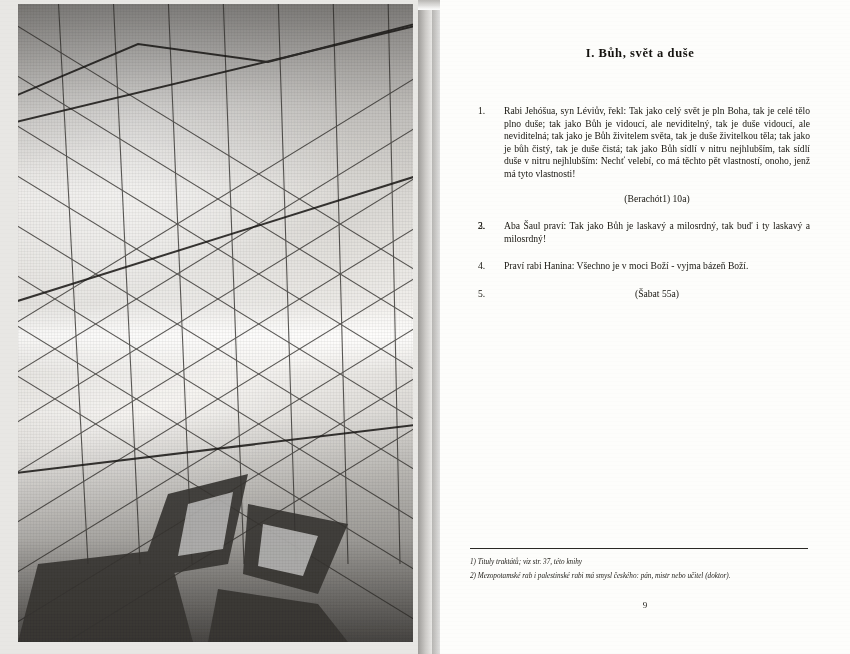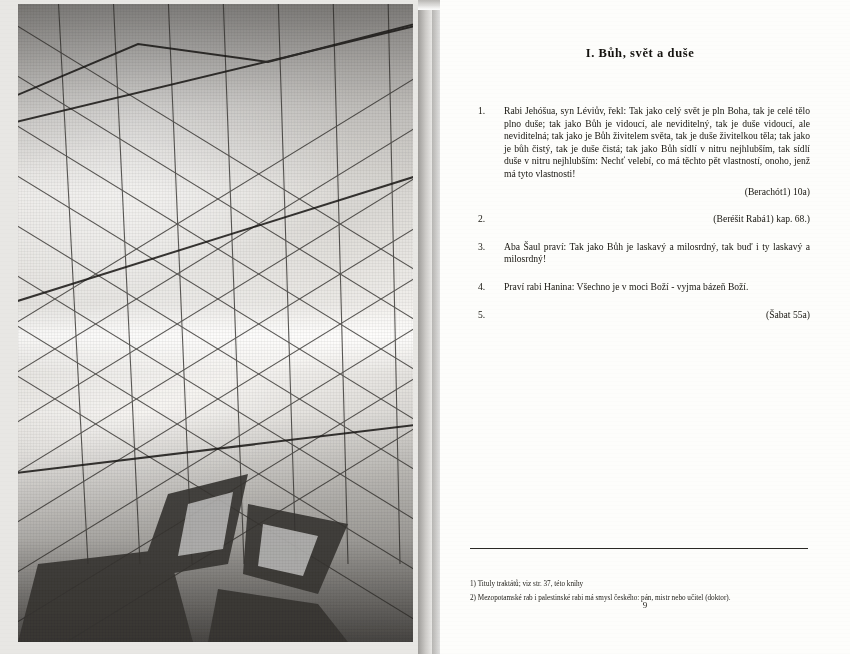--- a/index.html
+++ b/index.html
@@ -114,41 +114,42 @@
   }
   ol.sayings > li .num {
     position: absolute;
     left: 8px;
     top: 0;
     font-size: 9.6px;
     color: #17150f;
   }
   .src {
     display: block;
-    text-align: right;
+    text-align: center;
     font-size: 9.6px;
-    margin-top: 5px;
+    margin-top: 12px;
   }
 
   #footnote-rule {
     position: absolute;
     left: 30px;
     top: 548px;
     width: 338px;
     height: 1px;
     background: #2a2824;
   }
   #footnotes {
     position: absolute;
     left: 30px;
-    top: 579px;
+    top: 557px;
     width: 340px;
     font-size: 7.2px;
     line-height: 11px;
     color: #1d1b16;
+    font-style: italic;
   }
   #footnotes p { margin: 0 0 3px 0; }
   #folio {
     position: absolute;
     left: 0; top: 600px;
     width: 410px;
     text-align: center;
     font-size: 9px;
     color: #1d1b16;
   }
@@ -236,21 +237,20 @@
       <ol class="sayings">
 
         <li>
           <span class="num">1.</span>
           <span>Rabi Jehóšua, syn Léviův, řekl: Tak jako celý svět je pln Boha, tak je celé tělo plno duše; tak jako Bůh je vidoucí, ale neviditelný, tak je duše vidoucí, ale neviditelná; tak jako je Bůh živitelem světa, tak je duše živitelkou těla; tak jako je bůh čistý, tak je duše čistá; tak jako Bůh sídlí v nitru nejhlubším, tak sídlí duše v nitru nejhlubším: Nechť velebí, co má těchto pět vlastností, onoho, jenž má tyto vlastnosti!</span>
           <span class="src">(Berachót1) 10a)</span>
         </li>
 
         <li>
           <span class="num">2.</span>
-          <span class="src">(Beréšit Rabá1) kap. 68.)</span>
         </li>
 
         <li>
           <span class="num">3.</span>
           <span>Aba Šaul praví: Tak jako Bůh je laskavý a milosrdný, tak buď i ty laskavý a milosrdný!</span>
         </li>
 
         <li>
           <span class="num">4.</span>
           <span>Praví rabi Hanina: Všechno je v moci Boží - vyjma bázeň Boží.</span>

